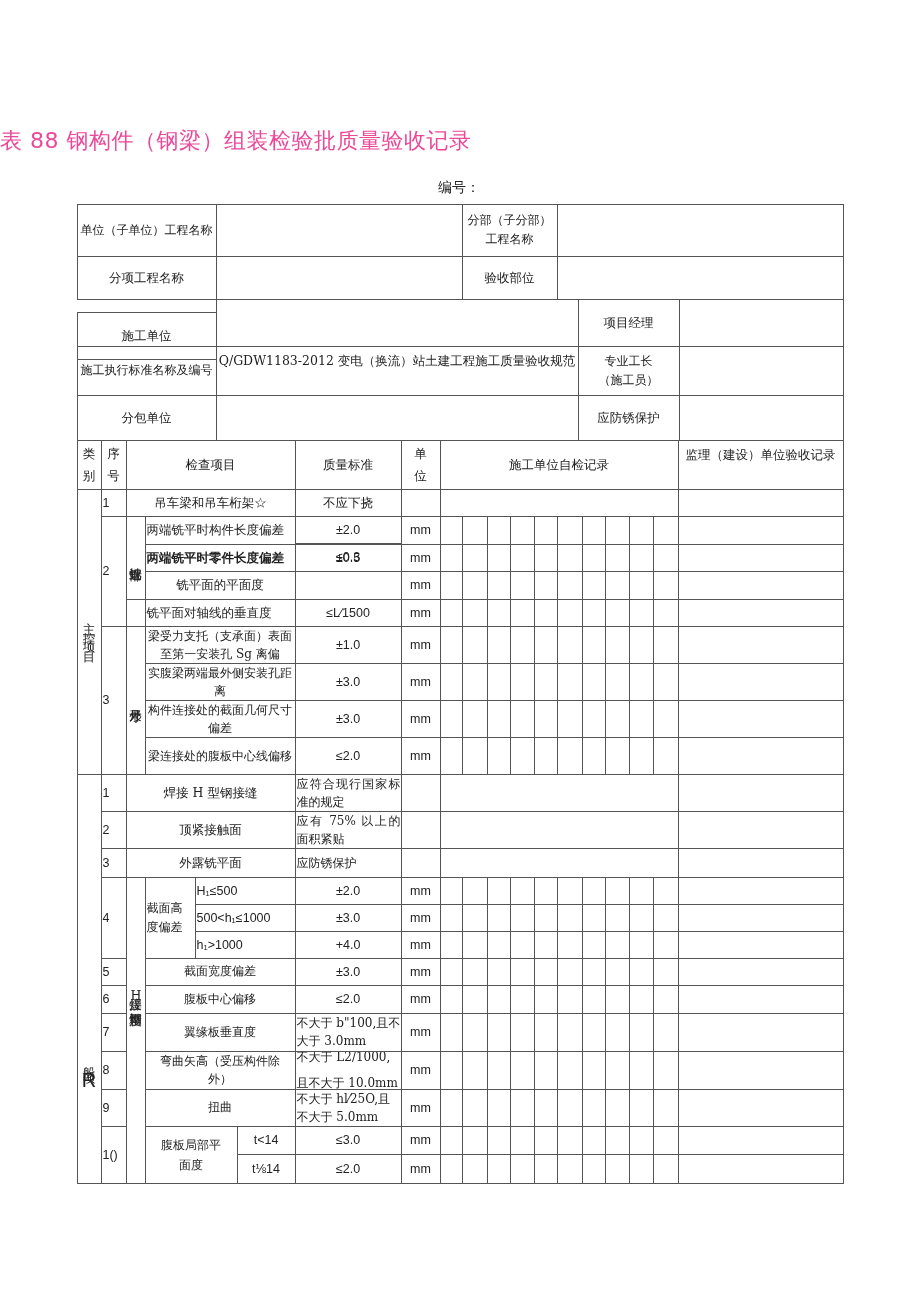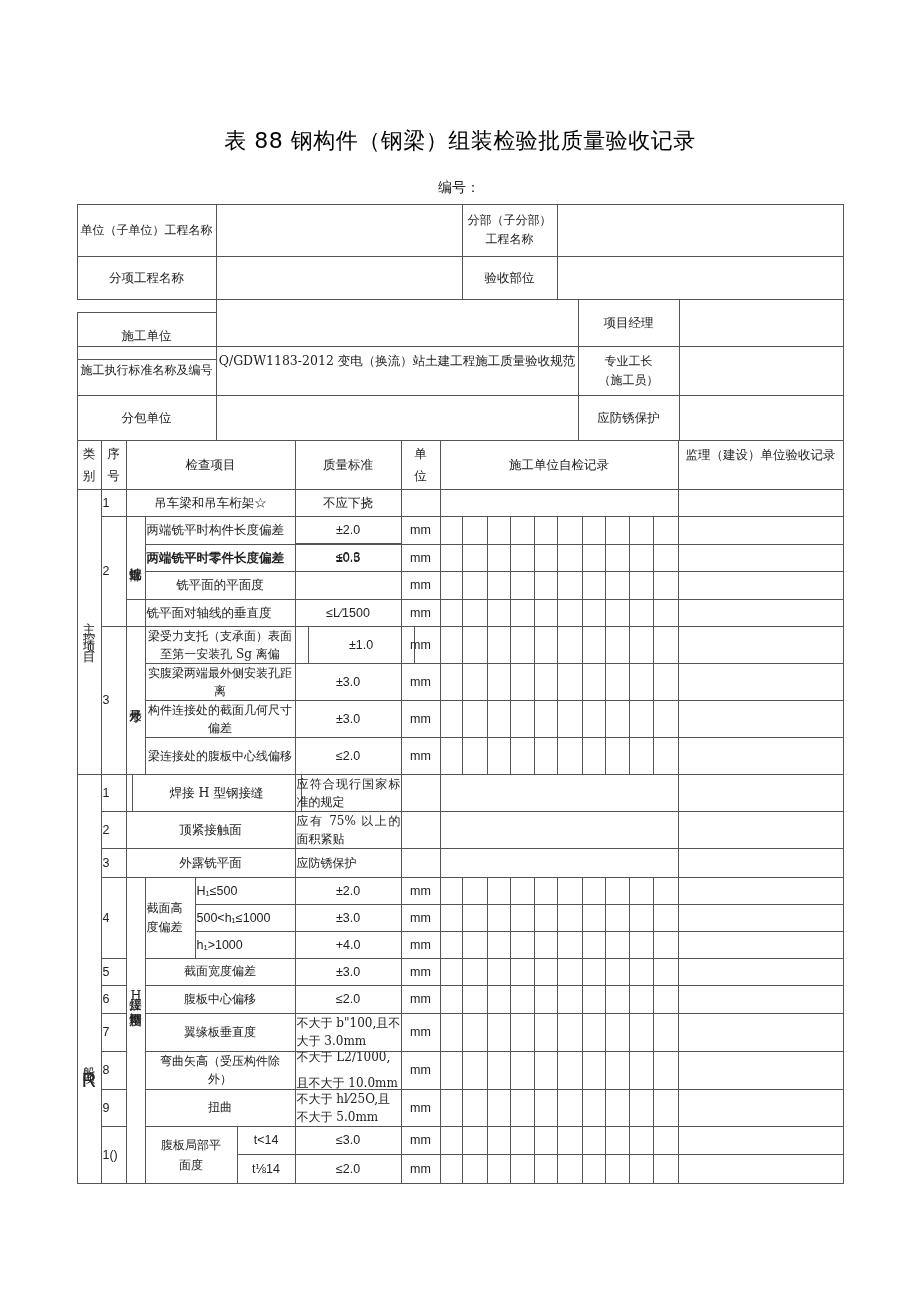--- a/index.html
+++ b/index.html
@@ -1,17 +1,17 @@
 <!DOCTYPE html>
 <html><head>
 <meta charset="utf-8">
 <style>
   html,body{margin:0;padding:0;background:#fff;}
   body{width:920px;height:1301px;position:relative;overflow:hidden;font-family:"DejaVu Serif","Liberation Serif",serif;color:#222;}
-  .title{position:absolute;left:0;top:126px;width:920px;text-align:center;font-family:"DejaVu Sans","Liberation Sans",sans-serif;font-size:22px;letter-spacing:0.5px;color:#000000;}
+  .title{position:absolute;left:0;top:126px;width:920px;font-family:"DejaVu Sans","Liberation Sans",sans-serif;font-size:22px;letter-spacing:0.5px;color:#ec4899;}
   .code{position:absolute;left:438px;top:179px;font-family:"DejaVu Sans","Liberation Sans",sans-serif;font-size:14px;color:#222;}
   .c{position:absolute;box-sizing:border-box;border:1px solid #555;display:flex;align-items:center;justify-content:center;text-align:center;font-size:12.5px;line-height:24px;margin:-0.5px 0 0 -0.5px;overflow:hidden;}
   .c.l{justify-content:flex-start;text-align:left;padding-left:1px;}
   .c.top{align-items:flex-start;}
   .c.sans{font-family:"Liberation Sans","DejaVu Sans",sans-serif;}
   .v{writing-mode:vertical-rl;text-orientation:upright;letter-spacing:0;line-height:18px;}
   .small{font-size:12px;line-height:19px;}
 </style>
 </head>
 <body>
@@ -207,21 +207,21 @@
     <div class="c" style="left: 678px; top: 599px; width: 166px; height: 28px;"></div>
     <div class="c l sans" style="left: 101px; top: 626px; width: 26px; height: 149px;">
       <span>3</span>
     </div>
     <div class="c" style="left: 126px; top: 626px; width: 20px; height: 149px;">
       <span class="v" style="line-height:18px">外形尺寸</span>
     </div>
     <div class="c" style="left: 145px; top: 626px; width: 151px; height: 38px;">
       <span class="small" style="display:block;width:146px;line-height:18px">梁受力支托（支承面）表面至第一安装孔 Sg 离偏</span>
     </div>
-    <div class="c sans" style="left: 308px; top: 626px; width: 107px; height: 38px;">
+    <div class="c sans" style="left: 295px; top: 626px; width: 107px; height: 38px;">
       <span>±1.0</span>
     </div>
     <div class="c sans" style="left: 401px; top: 626px; width: 40px; height: 38px;">
       <span>mm</span>
     </div>
     <div class="c" style="left: 440px; top: 626px; width: 23px; height: 38px;"></div>
     <div class="c" style="left: 462px; top: 626px; width: 26px; height: 38px;"></div>
     <div class="c" style="left: 487px; top: 626px; width: 24px; height: 38px;"></div>
     <div class="c" style="left: 510px; top: 626px; width: 25px; height: 38px;"></div>
     <div class="c" style="left: 534px; top: 626px; width: 24px; height: 38px;"></div>
@@ -293,21 +293,21 @@
     <div class="c" style="left: 678px; top: 737px; width: 166px; height: 38px;"></div>
     <div class="c" style="left: 77px; top: 774px; width: 25px; height: 410px;">
       <div style="display:flex;flex-direction:column;align-items:center;margin-top:190px">
         <span class="v" style="line-height:18px;letter-spacing:6px">般项</span>
         <span style="font-family:'Liberation Sans',sans-serif;font-size:20px;line-height:22px">R</span>
       </div>
     </div>
     <div class="c l sans" style="left: 101px; top: 774px; width: 26px; height: 38px;">
       <span>1</span>
     </div>
-    <div class="c" style="left: 132px; top: 774px; width: 170px; height: 38px;">
+    <div class="c" style="left: 126px; top: 774px; width: 170px; height: 38px;">
       <span>焊接 H 型钢接缝</span>
     </div>
     <div class="c l" style="left: 295px; top: 774px; width: 107px; height: 38px;">
       <span class="small" style="display:block;width:104px;line-height:18px;text-align:justify">应符合现行国家标准的规定</span>
     </div>
     <div class="c" style="left: 401px; top: 774px; width: 40px; height: 38px;">
       <span></span>
     </div>
     <div class="c" style="left: 440px; top: 774px; width: 239px; height: 38px;"></div>
     <div class="c" style="left: 678px; top: 774px; width: 166px; height: 38px;"></div>

